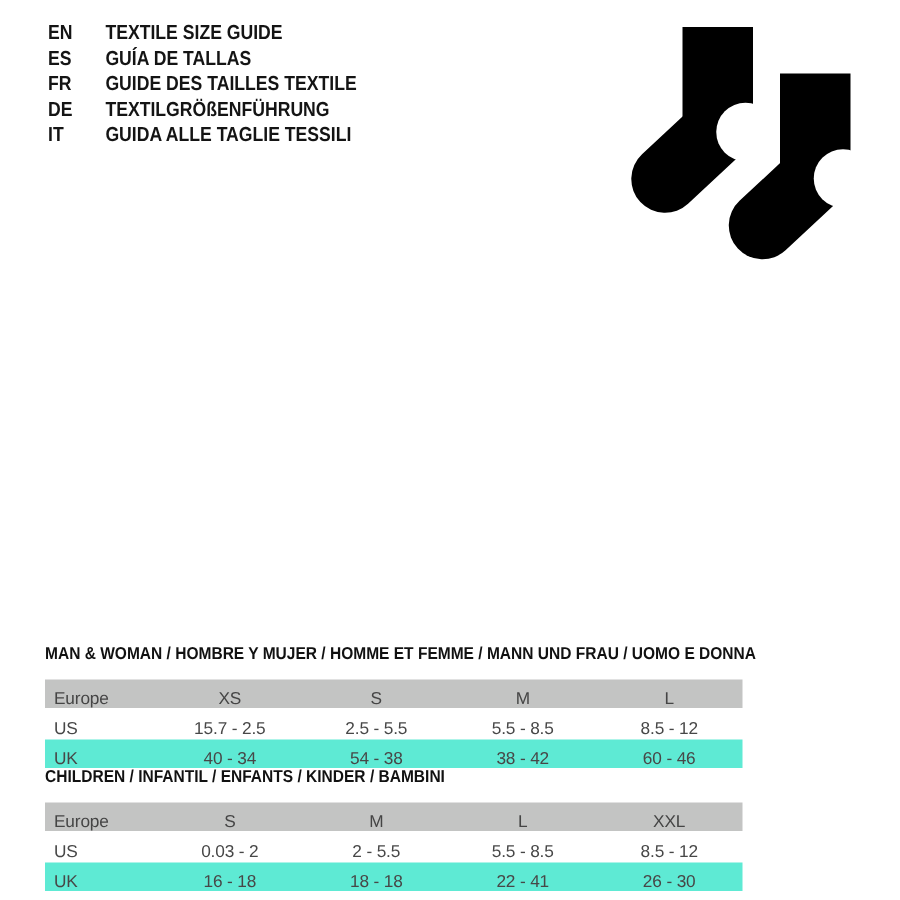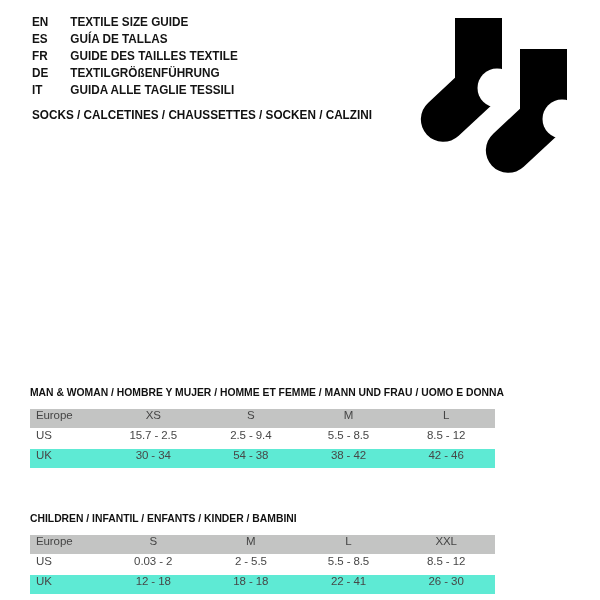--- a/index.html
+++ b/index.html
@@ -47,37 +47,37 @@
     position: absolute;
     left: 402px;
     top: 8px;
   }
   
   .size-section {
     position: absolute;
     left: 18px;
     width: 465px;
   }
-  .section-0 { top: 385px; }
+  .section-0 { top: 429px; }
   .section-1 { top: 511px; }
   .section-title {
     font-weight: bold;
     font-size: 11.5px;
     line-height: 15px;
     height: 15px;
     margin-bottom: 9px;
     color: #111111;
     transform: scaleX(0.9);
     transform-origin: 0 0;
     white-space: nowrap;
   }
   .size-table { width: 465px; font-size: 11.5px; letter-spacing: -0.1px; color: #474747; }
   .t-row {
     display: flex;
-    align-items: flex-start;
+    align-items: flex-end;
     height: 19px;
     margin-bottom: 1px;
     background: #ffffff;
   }
   .t-row.header { background: #c3c4c3; color: #454545; }
   .t-row.alt { background: #5eead4; }
   .cell { overflow: hidden; white-space: nowrap; }
   .cell-region { flex: 0 0 16%; padding-left: 6px; box-sizing: border-box; text-align: left; }
   .cell-size { flex: 0 0 21%; text-align: center; }
 </style>
@@ -106,23 +106,20 @@
     <span class="lang-code">DE</span>
     <span class="lang-label">TEXTILGRÖßENFÜHRUNG</span>
   </div>
 
   <div class="lang-row">
     <span class="lang-code">IT</span>
     <span class="lang-label">GUIDA ALLE TAGLIE TESSILI</span>
   </div>
 </div>
 
-  <div id="category-title">
-    <span class="condensed" style="display:inline-block">SOCKS / CALCETINES / CHAUSSETTES / SOCKEN / CALZINI</span>
-  </div>
 
   <svg id="socks-icon" width="160" height="170" viewBox="0 0 160 170" aria-hidden="true">
     <g fill="#000000">
       <g>
         <rect x="41" y="10" width="47" height="62"></rect>
         <rect x="-22.5" y="-22.5" width="91" height="45" rx="22.5" transform="translate(63,80) rotate(137)"></rect>
         <circle cx="83" cy="80" r="19.5" fill="#ffffff"></circle>
       </g>
       <g transform="translate(65,31)">
         <rect x="41" y="10" width="47" height="62"></rect>
@@ -140,30 +137,30 @@
             <div class="cell cell-region">Europe</div>
             <div class="cell cell-size">XS</div>
             <div class="cell cell-size">S</div>
             <div class="cell cell-size">M</div>
             <div class="cell cell-size">L</div>
           </div>
       <div>
             <div class="t-row">
               <div class="cell cell-region">US</div>
               <div class="cell cell-size">15.7 - 2.5</div>
-              <div class="cell cell-size">2.5 - 9.4</div>
+              <div class="cell cell-size">2.5 - 5.5</div>
               <div class="cell cell-size">5.5 - 8.5</div>
               <div class="cell cell-size">8.5 - 12</div>
             </div>
             <div class="t-row alt">
               <div class="cell cell-region">UK</div>
-              <div class="cell cell-size">30 - 34</div>
+              <div class="cell cell-size">40 - 34</div>
               <div class="cell cell-size">54 - 38</div>
               <div class="cell cell-size">38 - 42</div>
-              <div class="cell cell-size">42 - 46</div>
+              <div class="cell cell-size">60 - 46</div>
             </div>
           </div>
     </div>
   </div>
 
   <div class="size-section section-1">
     <div class="section-title">CHILDREN / INFANTIL / ENFANTS / KINDER / BAMBINI</div>
     <div class="size-table">
       <div class="t-row header">
             <div class="cell cell-region">Europe</div>
@@ -175,21 +172,21 @@
       <div>
             <div class="t-row">
               <div class="cell cell-region">US</div>
               <div class="cell cell-size">0.03 - 2</div>
               <div class="cell cell-size">2 - 5.5</div>
               <div class="cell cell-size">5.5 - 8.5</div>
               <div class="cell cell-size">8.5 - 12</div>
             </div>
             <div class="t-row alt">
               <div class="cell cell-region">UK</div>
-              <div class="cell cell-size">12 - 18</div>
+              <div class="cell cell-size">16 - 18</div>
               <div class="cell cell-size">18 - 18</div>
               <div class="cell cell-size">22 - 41</div>
               <div class="cell cell-size">26 - 30</div>
             </div>
           </div>
     </div>
   </div>
 </div>
 
 </div>

